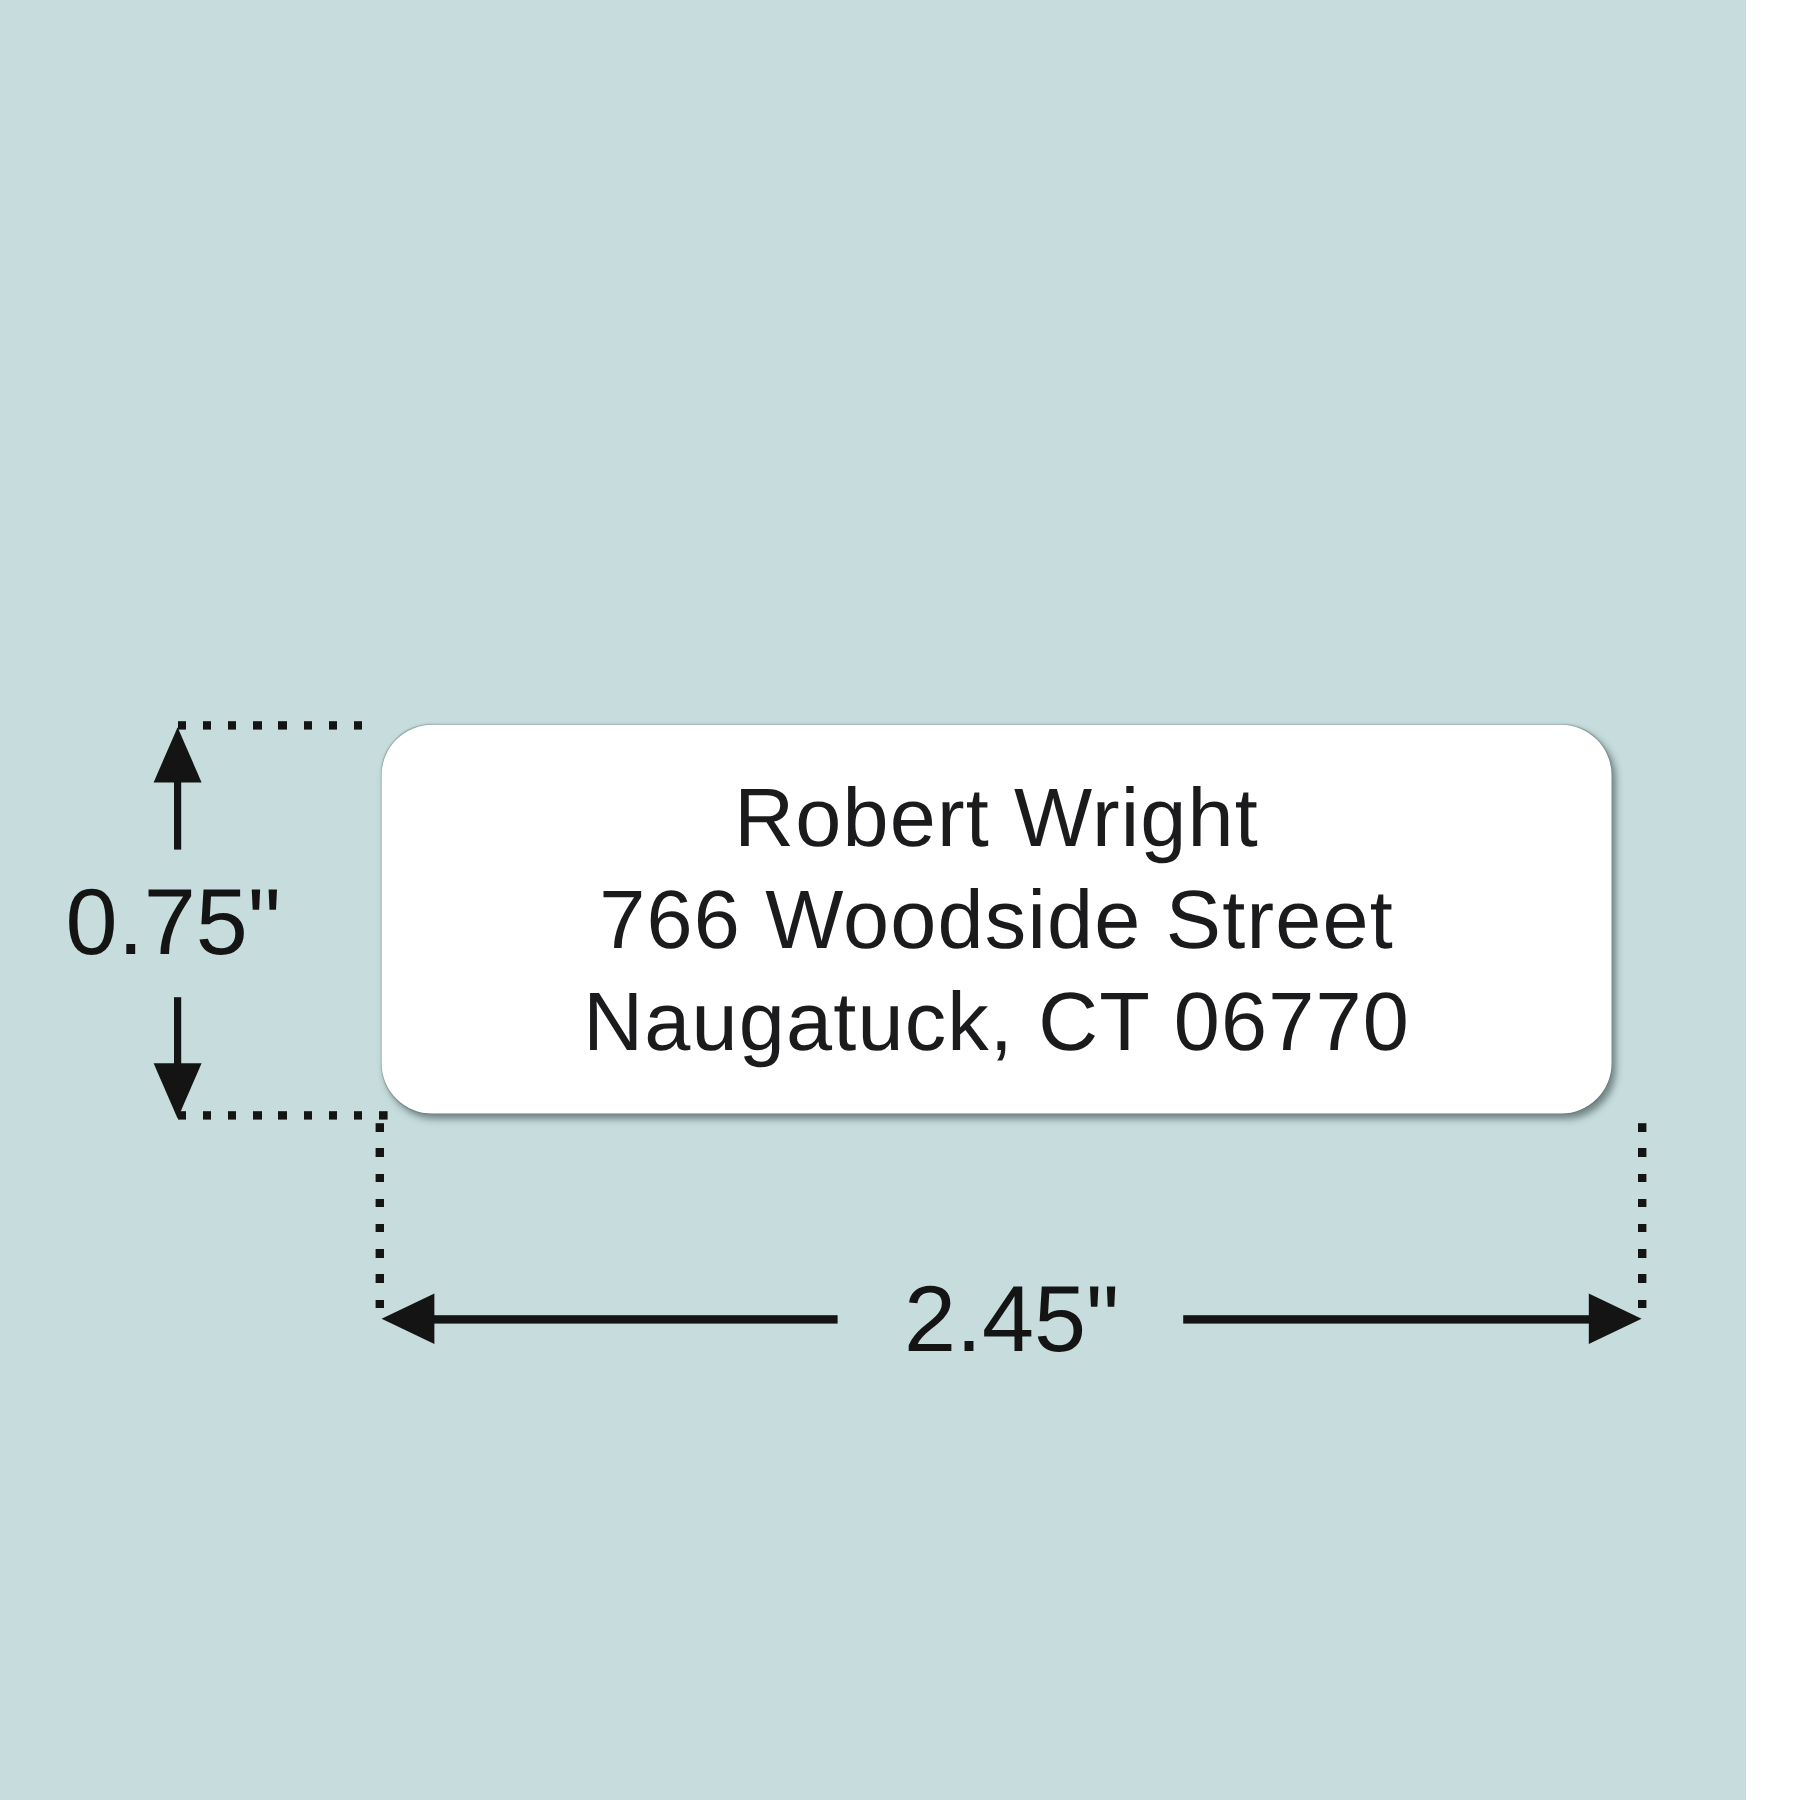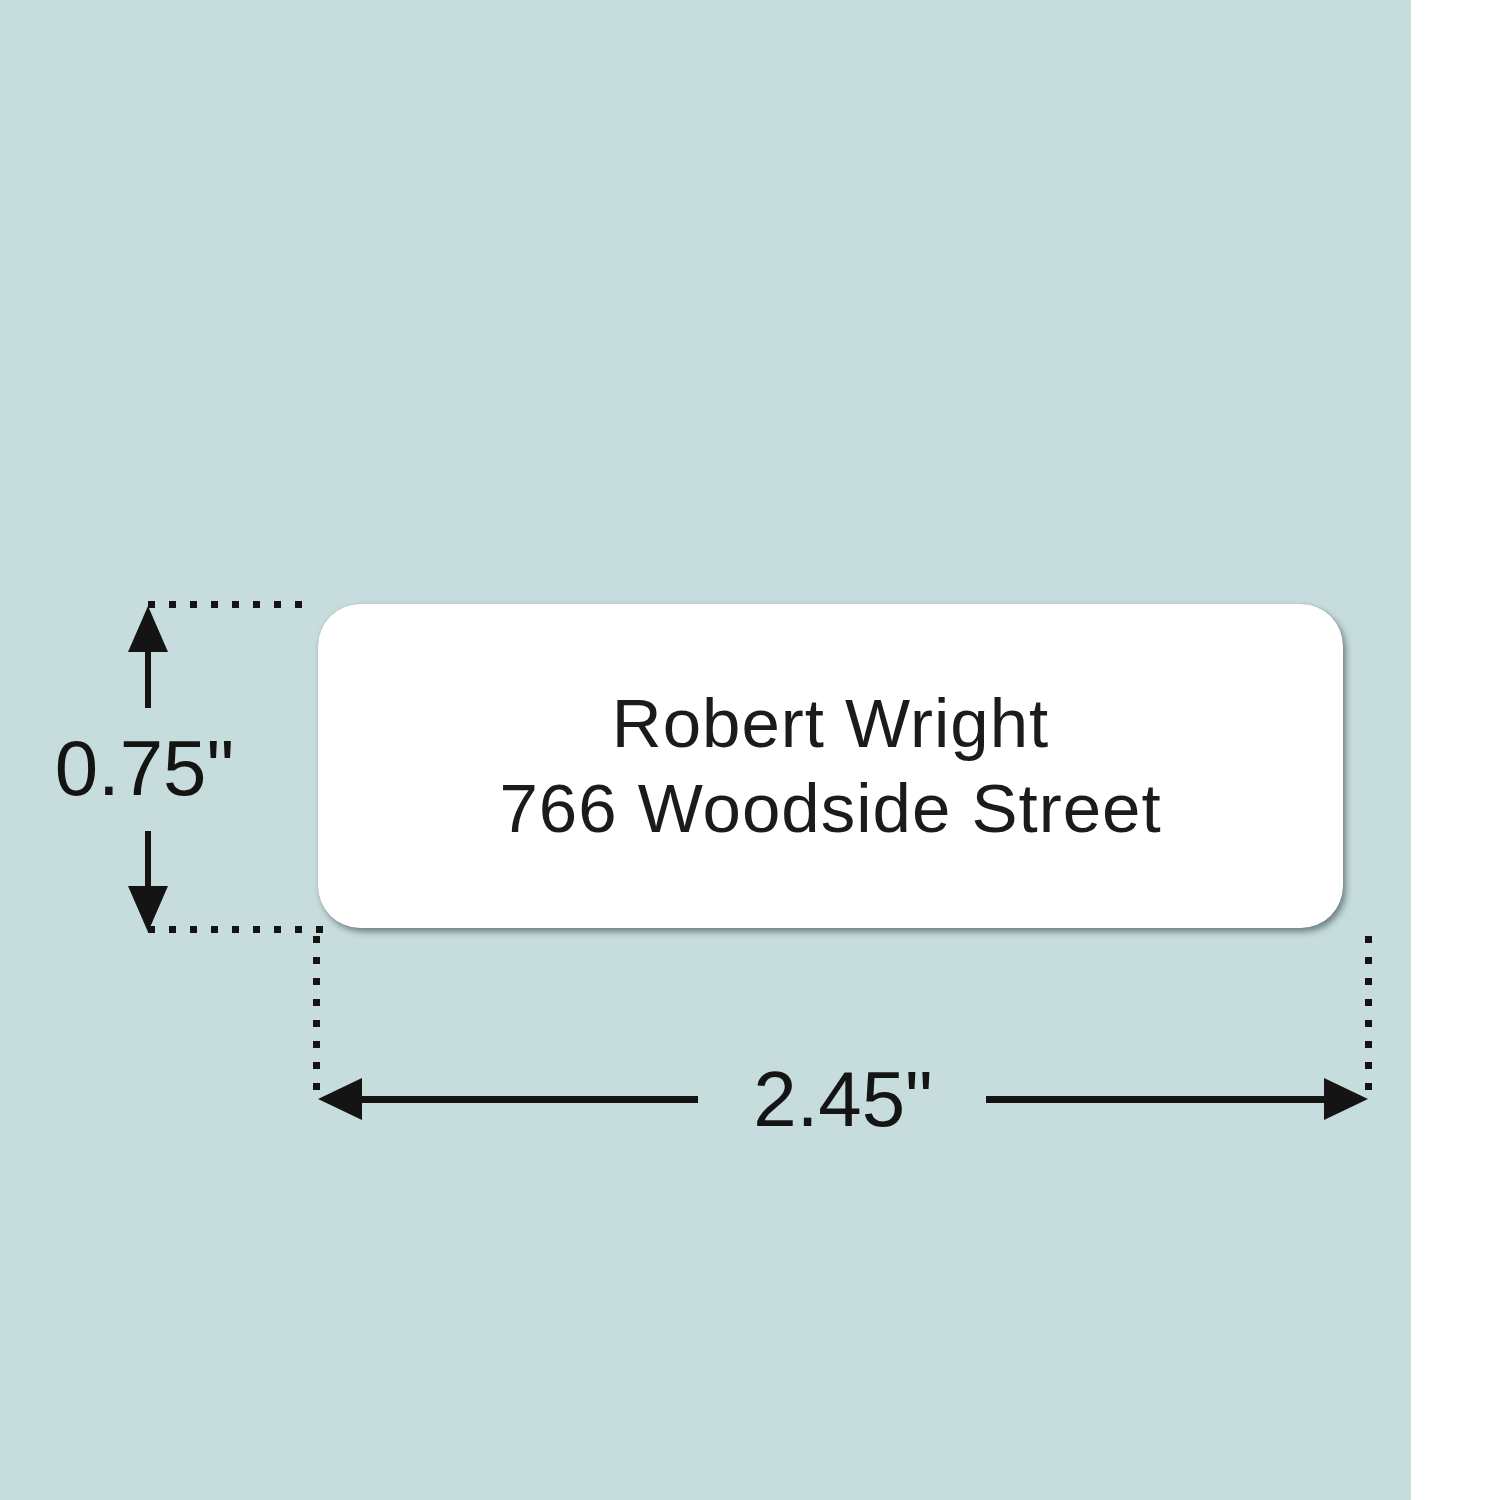--- a/index.html
+++ b/index.html
@@ -4,20 +4,21 @@
 <style>
   html, body { margin: 0; padding: 0; }
   .canvas {
     position: relative;
     width: 1411px;
     height: 1500px;
     background: #c6dcdd;
     overflow: hidden;
     font-family: "Liberation Sans", sans-serif;
     color: #141414;
+    padding-left: 44px;
   }
   .abs { position: absolute; }
 
   
   .sticker {
     left: 318px; top: 604px;
     width: 1025px; height: 324px;
     background: #ffffff;
     border-radius: 42px;
     box-shadow: 3px 4px 6px rgba(45, 62, 62, 0.55), 0 0 1px rgba(45,62,62,0.35);
@@ -85,20 +86,21 @@
   .dim-width  { left: 843px; top: 1099px; transform: translate(-50%, -50%); }
 </style>
 </head>
 <body>
 
 <div class="canvas">
 
   <div class="abs sticker">
     <div class="addr-line">Robert Wright</div>
     <div class="addr-line">766 Woodside Street</div>
+    <div class="addr-line">Naugatuck, CT 06770</div>
   </div>
 
   <div class="abs dot-h" style="left:148px; top:601px; width:162px;"></div>
   <div class="abs dot-h" style="left:148px; top:926px; width:175px;"></div>
 
   <div class="abs head head-up" style="left:128px; top:606px;"></div>
   <div class="abs shaft-v" style="left:145px; top:650px; height:58px;"></div>
 
   <div class="abs dim-text dim-height">0.75"</div>
 

